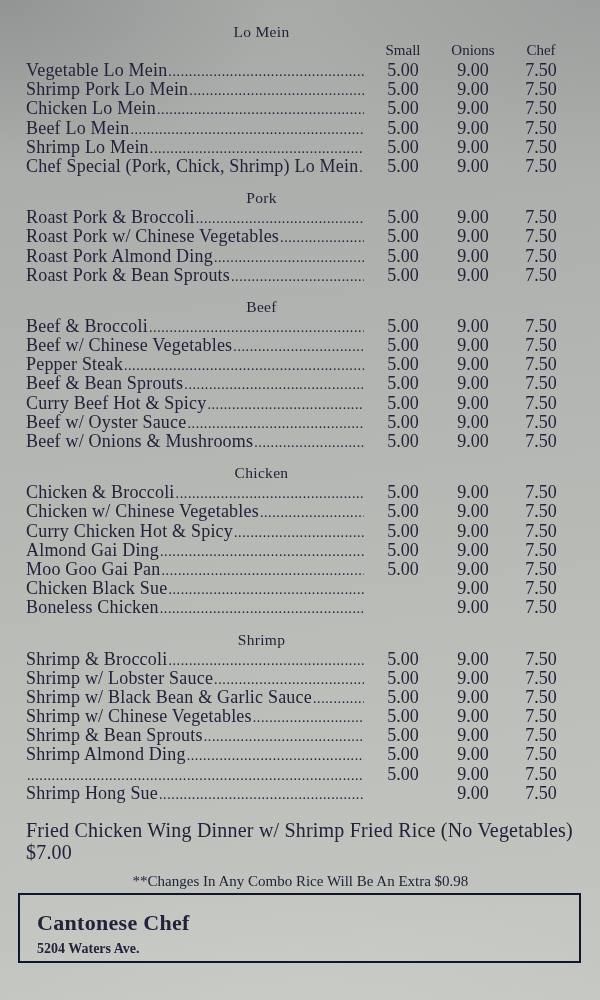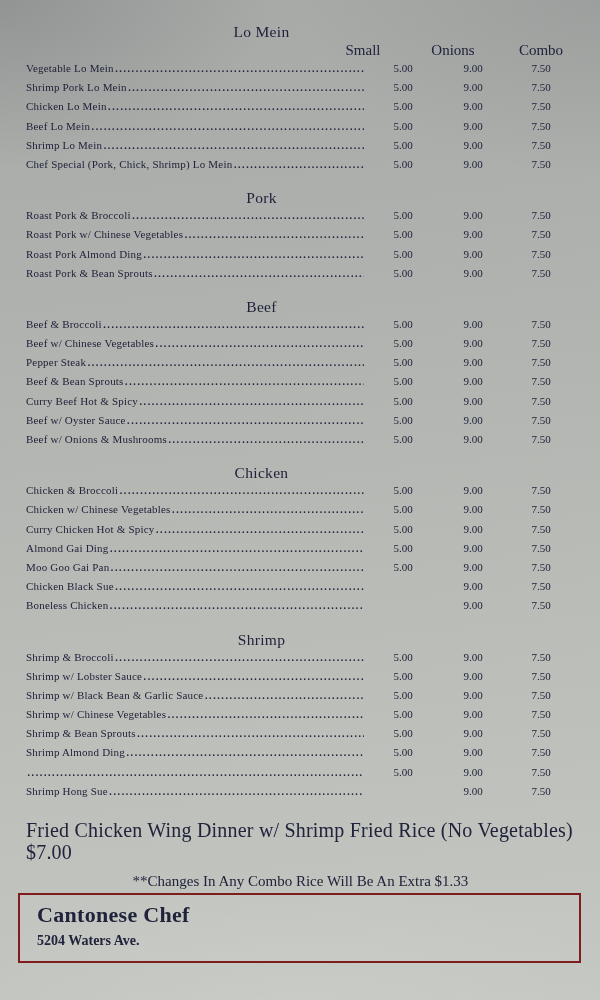--- a/index.html
+++ b/index.html
@@ -18,61 +18,61 @@
       radial-gradient(520px 240px at 50% 104%, rgba(255,255,255,0.10), rgba(0,0,0,0) 70%);
   }
   .page { position: relative; z-index: 1; padding: 22px 25px 0 26px; font-weight: 400; }
 
   .section-title {
     text-align: center; margin: 13px 78px 0 0;
     font-size: 15.5px; line-height: 19px; letter-spacing: 0.3px;
   }
   .section:first-child .section-title { margin-top: 0; }
 
-  .col-headers { display: flex; align-items: baseline; line-height: 19px; font-size: 15px; gap: 20px; }
-  .menu-row { display: flex; align-items: baseline; height: 19.2px; font-size: 11px; justify-content: flex-end; }
+  .col-headers { display: flex; align-items: baseline; line-height: 19px; font-size: 15px; }
+  .menu-row { display: flex; align-items: baseline; height: 19.2px; font-size: 18px; justify-content: flex-end; }
 
   .flex-fill { flex: 1 1 auto; overflow: hidden; white-space: nowrap; }
   .item-name { white-space: nowrap; letter-spacing: 0.2px; }
   .leader { flex: 1 1 auto; overflow: hidden; white-space: nowrap; margin: 0 3px 0 1px; }
   .leader::after {
     content: "...................................................................................................................";
     letter-spacing: 0.6px; font-size: 14px;
   }
   .c-small { flex: 0 0 72px; text-align: center; }
   .c-large { flex: 0 0 68px; text-align: center; }
   .c-combo { flex: 0 0 68px; text-align: center; }
 
   .special-block { margin-top: 17px; font-size: 20px; line-height: 22px; letter-spacing: 0.2px; }
   .combo-note { margin-top: 9px; text-align: center; font-size: 15px; line-height: 19px; }
 
   .footer-box {
     position: absolute; left: 18px; right: 19px; top: 893px; height: 66px;
-    border: 2px solid #7f1d1d; background: rgba(255,255,255,0.04);
-    display: flex; align-items: flex-start; z-index: 1; font-weight: 700;
+    border: 2px solid #0f172a; background: rgba(255,255,255,0.04);
+    display: flex; align-items: flex-end; z-index: 1; font-weight: 700;
   }
   .footer-left { margin: 7px 0 0 17px; width: 250px; }
   .footer-right { margin: 8px 0 0 0; }
   .restaurant-name { font-size: 22px; line-height: 26px; letter-spacing: 0.3px; }
   .address { font-size: 14px; line-height: 25px; }
   .phone { font-size: 21px; line-height: 25px; }
   .hours { font-size: 19px; line-height: 25px; }
 </style>
 </head>
 <body>
 
 <div class="page">
   <div>
   <div class="section">
     <div class="section-title">Lo Mein</div>
     <div class="col-headers">
       <span class="flex-fill"></span>
       <span class="c-small">Small</span>
       <span class="c-large">Onions</span>
-      <span class="c-combo">Combo</span>
+      <span class="c-combo">Chef</span>
     </div>
     <div>
   <div class="menu-row">
     <span class="item-name">Vegetable Lo Mein</span>
     <span class="leader"></span>
     <span class="c-small">5.00</span>
     <span class="c-large">9.00</span>
     <span class="c-combo">7.50</span>
   </div>
 
@@ -348,21 +348,21 @@
   </div>
 </div>
   </div>
 </div>
 
   <div class="special-block">
     <div>Fried Chicken Wing Dinner w/ Shrimp Fried Rice (No Vegetables)</div>
     <div>$7.00</div>
   </div>
 
-  <div class="combo-note">**Changes In Any Combo Rice Will Be An Extra $1.33</div>
+  <div class="combo-note">**Changes In Any Combo Rice Will Be An Extra $0.98</div>
 </div>
 
 <div class="footer-box">
   <div class="footer-left">
     <div class="restaurant-name">Cantonese Chef</div>
     <div class="address">5204 Waters Ave.</div>
   </div>
 </div>
 
 </body></html>

